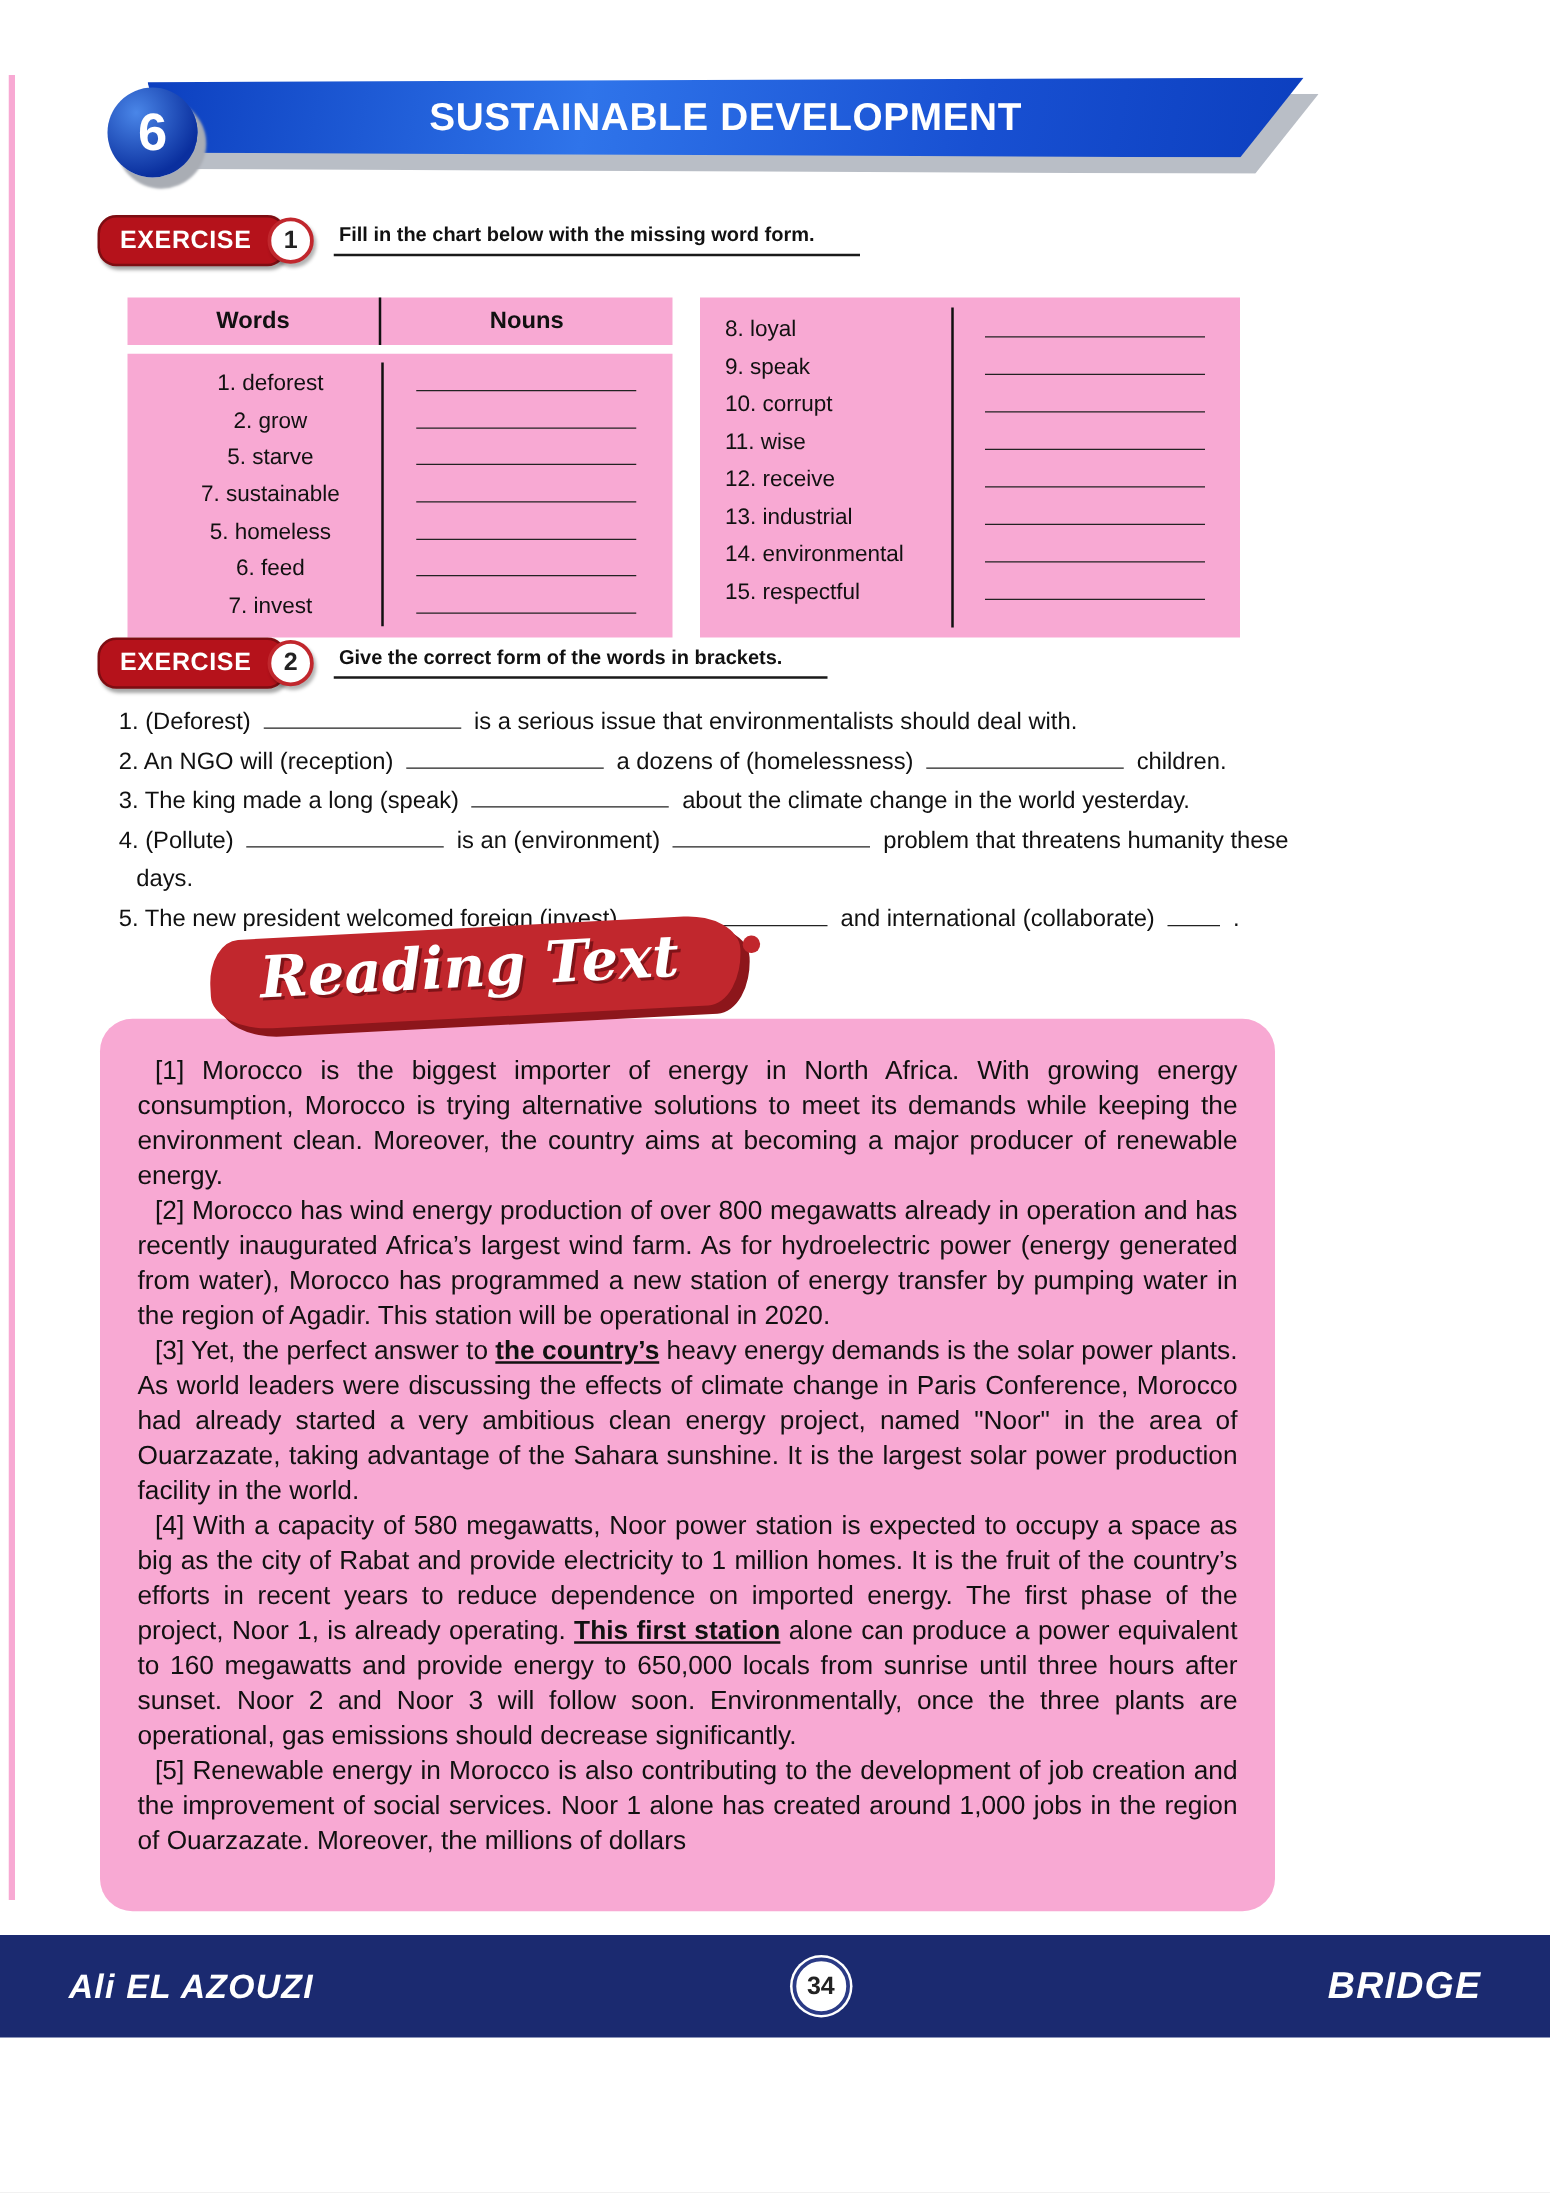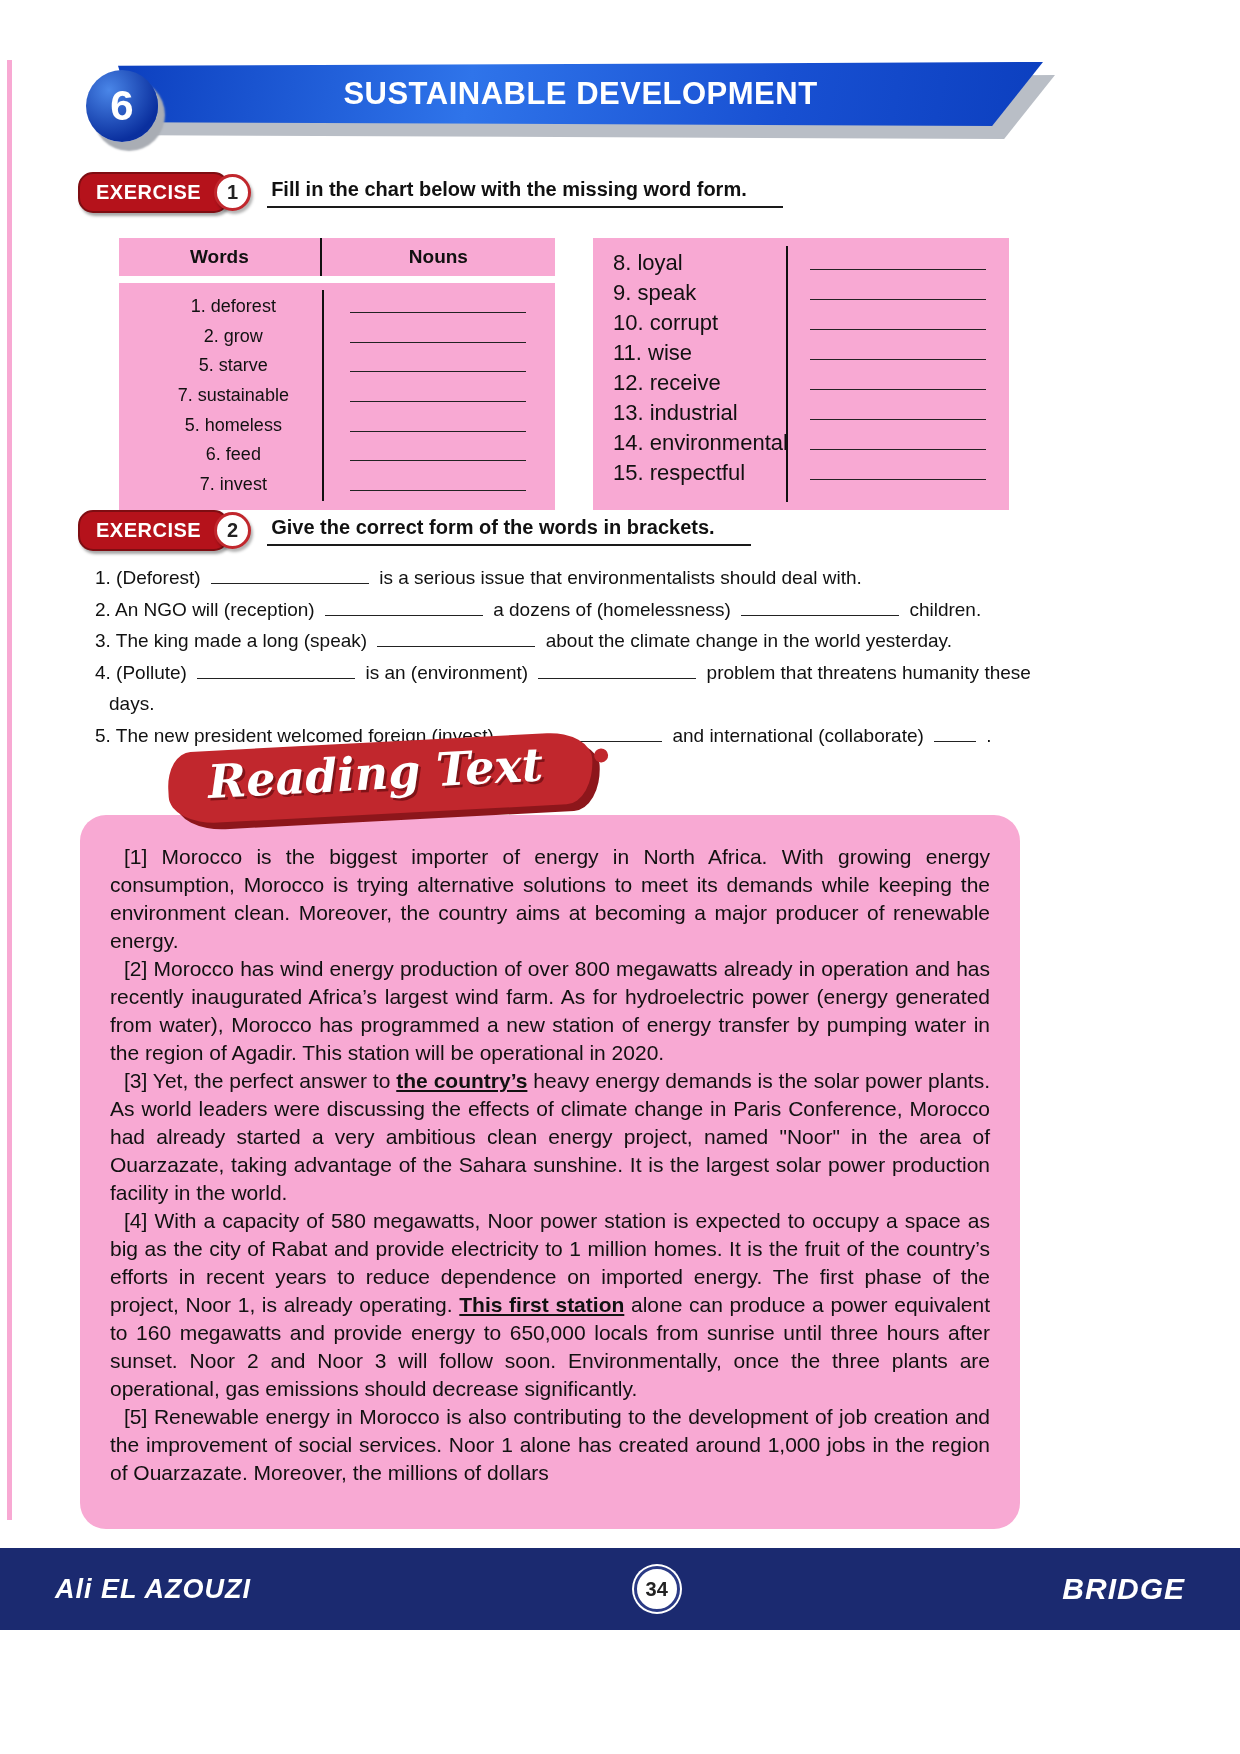--- a/index.html
+++ b/index.html
@@ -24,39 +24,39 @@
 
   
   .ex-row{position:absolute;left:78px;display:flex;align-items:center;}
   #ex1{top:172px;} #ex2{top:510px;}
   .ex-pill{background:var(--badge-red,#b5121b);border:2px solid #7e0d12;color:#fff;font-weight:bold;
         font-size:20px;letter-spacing:.5px;padding:7px 26px 7px 16px;border-radius:15px;
         box-shadow:2px 3px 3px rgba(0,0,0,.35);}
   .ex-num{width:37px;height:37px;margin-left:-15px;border-radius:50%;background:#fff;
         border:3px solid var(--heading-red,#c1272d);color:#222;font-size:20px;font-weight:bold;
         display:flex;align-items:center;justify-content:center;z-index:1;box-shadow:2px 3px 3px rgba(0,0,0,.3);}
-  .ex-instr{margin-left:16px;font-size:20px;font-weight:bold;border-bottom:2.5px solid #1a1a1a;
+  .ex-instr{margin-left:16px;font-size:16px;font-weight:bold;border-bottom:2.5px solid #1a1a1a;
         padding:0 36px 5px 4px;}
 
   
-  .charts{position:absolute;left:119px;top:238px;width:890px;display:flex;gap:38px;}
+  .charts{position:absolute;left:102px;top:238px;width:890px;display:flex;gap:22px;}
   .chart-left{width:436px;}
   .chart-head{background:var(--pink,#f8a9d3);height:38px;display:flex;margin-bottom:7px;}
   .chart-head .hc{flex:0 0 46.5%;display:flex;align-items:center;justify-content:center;
         font-weight:bold;font-size:19px;}
   .chart-head .hc:first-child{border-right:2.5px solid #111;}
   .chart-head .hc:last-child{flex:1;}
   .chart-body{background:var(--pink,#f8a9d3);padding:9px 0 11px;position:relative;text-align:center;}
   .chart-body::before{content:'';position:absolute;left:46.5%;top:7px;bottom:9px;border-left:2.5px solid #111;}
   .chart-right{flex:1;background:var(--pink,#f8a9d3);padding:10px 0;position:relative;}
   .chart-right::before{content:'';position:absolute;left:46.5%;top:8px;bottom:8px;border-left:2.5px solid #111;}
   .word-row{display:flex;align-items:center;height:29.6px;}
   .chart-right .word-row{height:30px;}
   .word-row .word{flex:0 0 46.5%;padding-left:26px;font-size:18px;white-space:nowrap;}
-  .chart-right .word-row .word{padding-left:20px;font-size:22px;}
+  .chart-right .word-row .word{padding-left:20px;font-size:18px;}
   .word-row .cbwrap{flex:1;display:flex;justify-content:center;}
   .word-row .cb{display:block;width:176px;height:13px;border-bottom:1.6px solid #222;}
 
   
   .sentences{position:absolute;left:95px;top:562px;width:950px;font-size:19px;line-height:31.5px;}
   .sentence{padding-left:14px;text-indent:-14px;}
   .blank{display:inline-block;border-bottom:1.7px solid #222;height:14px;vertical-align:baseline;margin:0 5px;}
   .blank.long{width:158px;}
   .blank.short{width:42px;}
 

